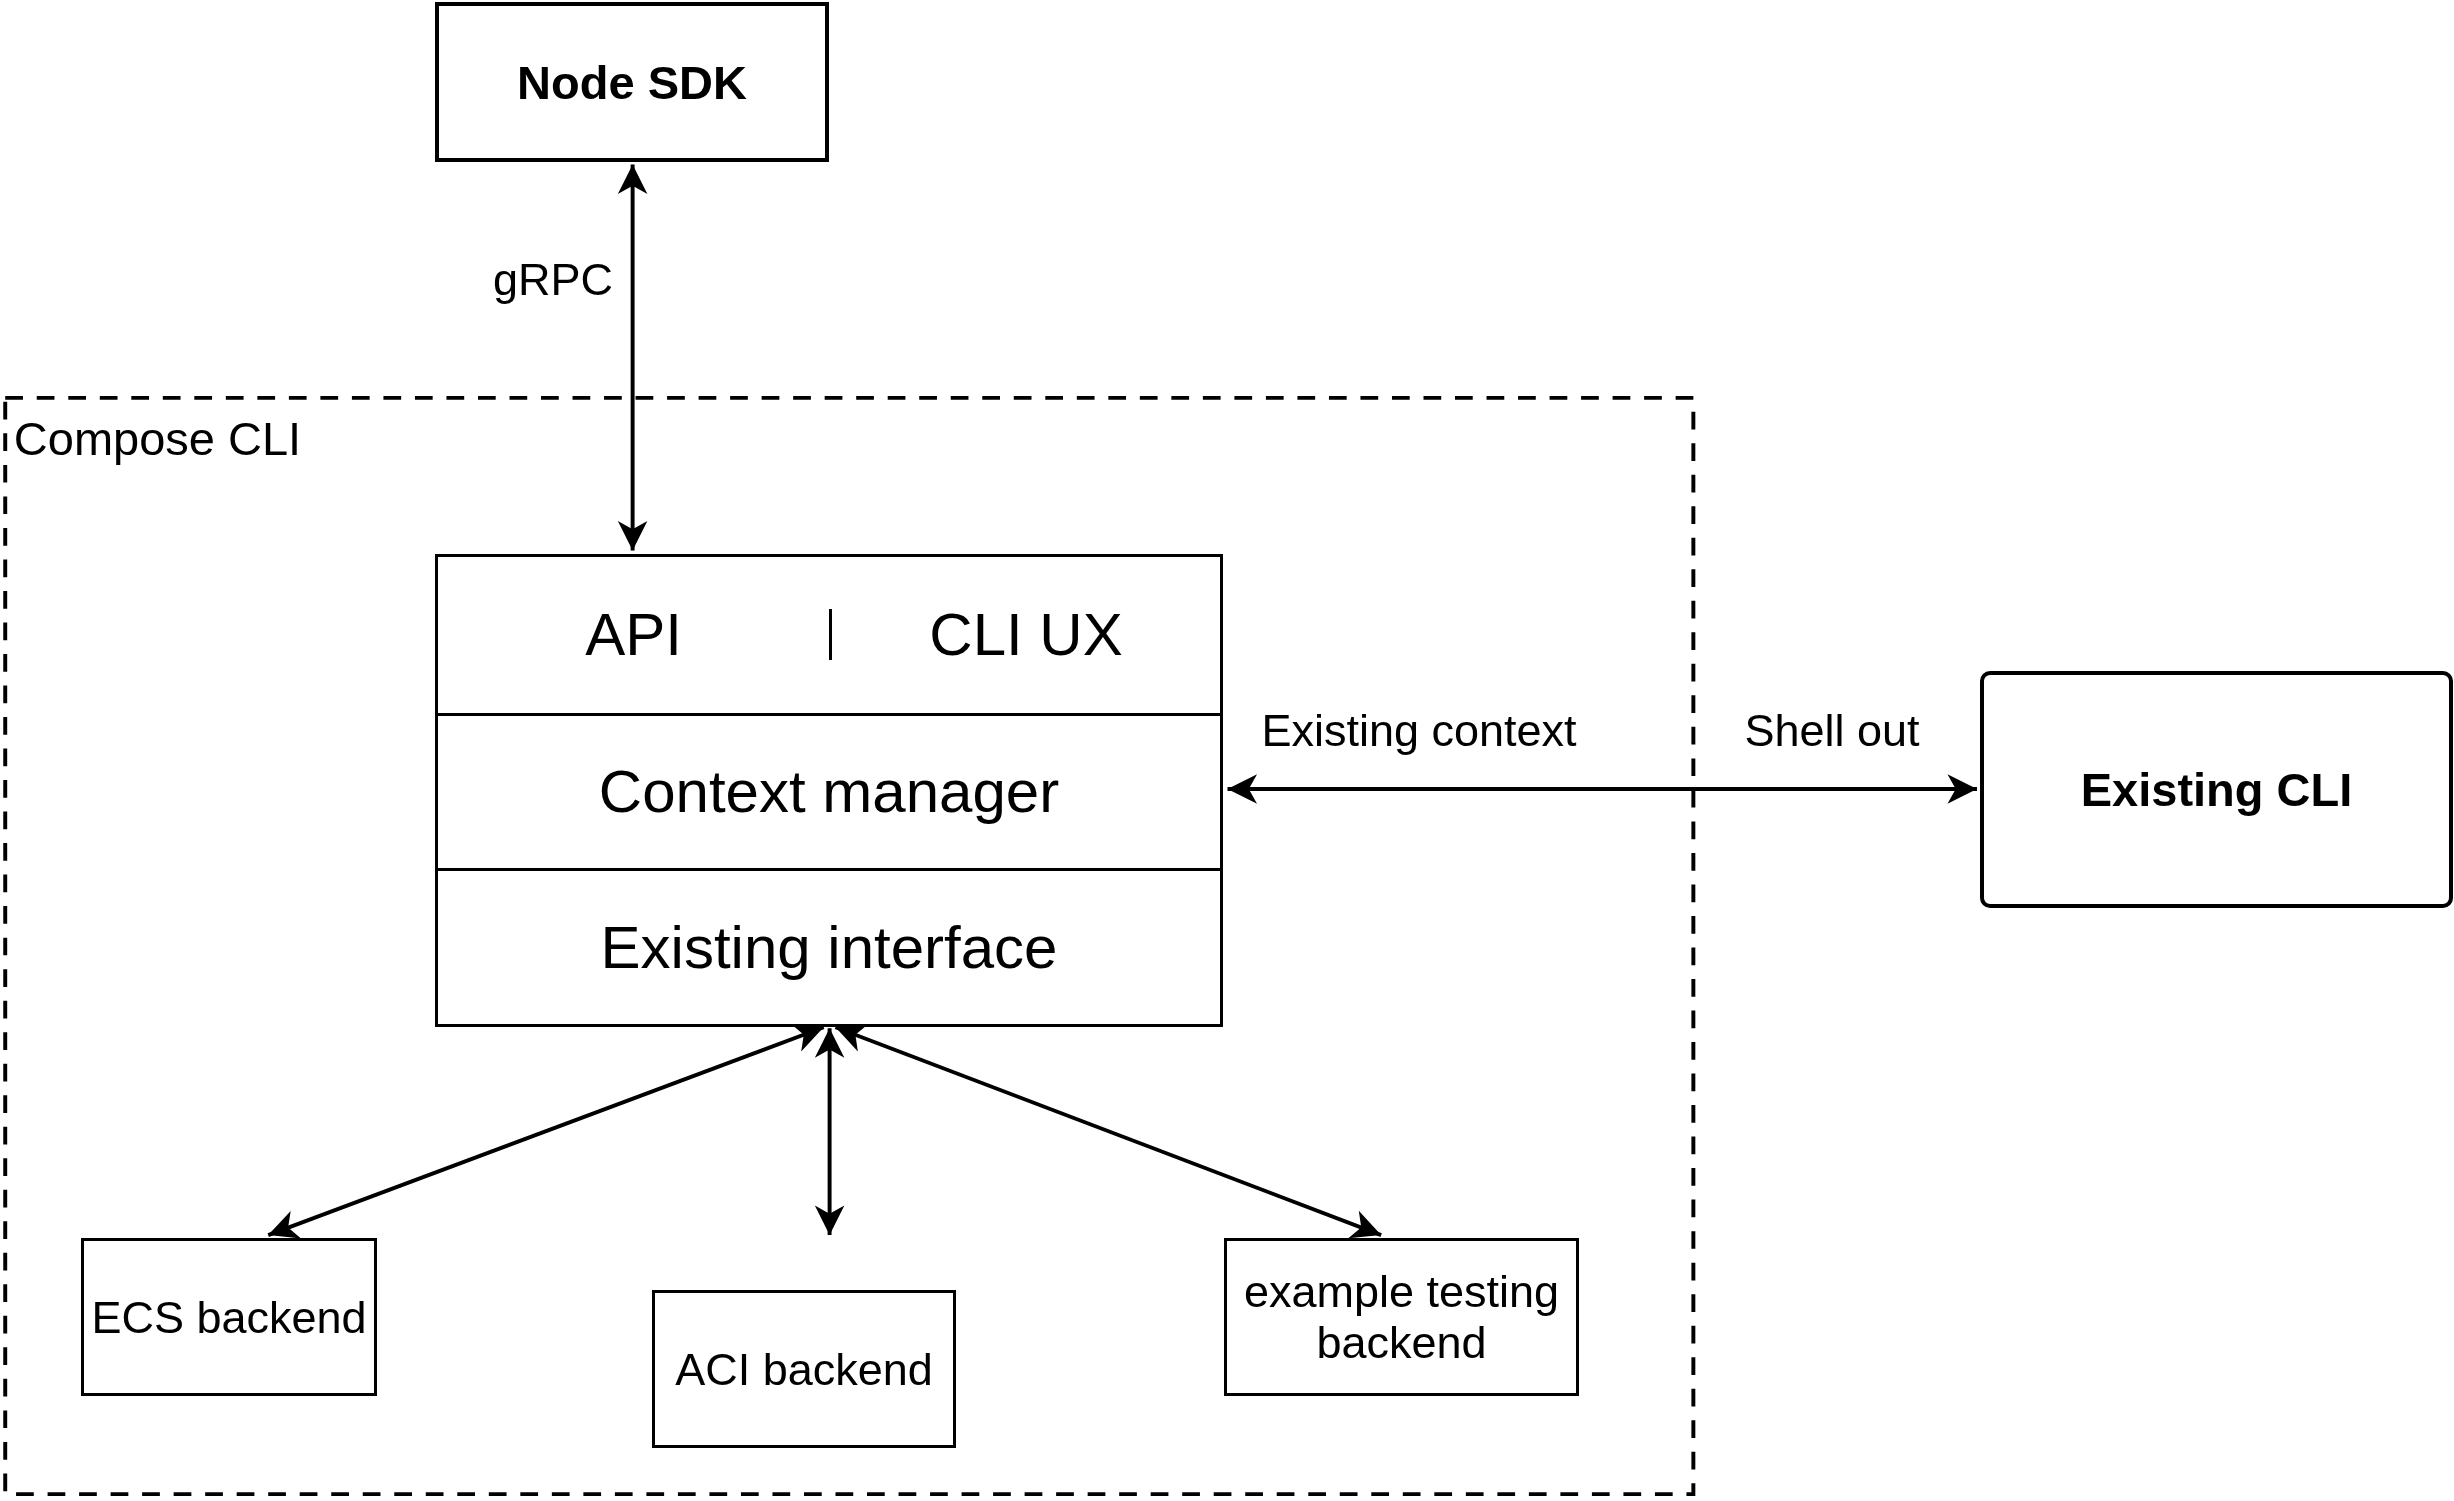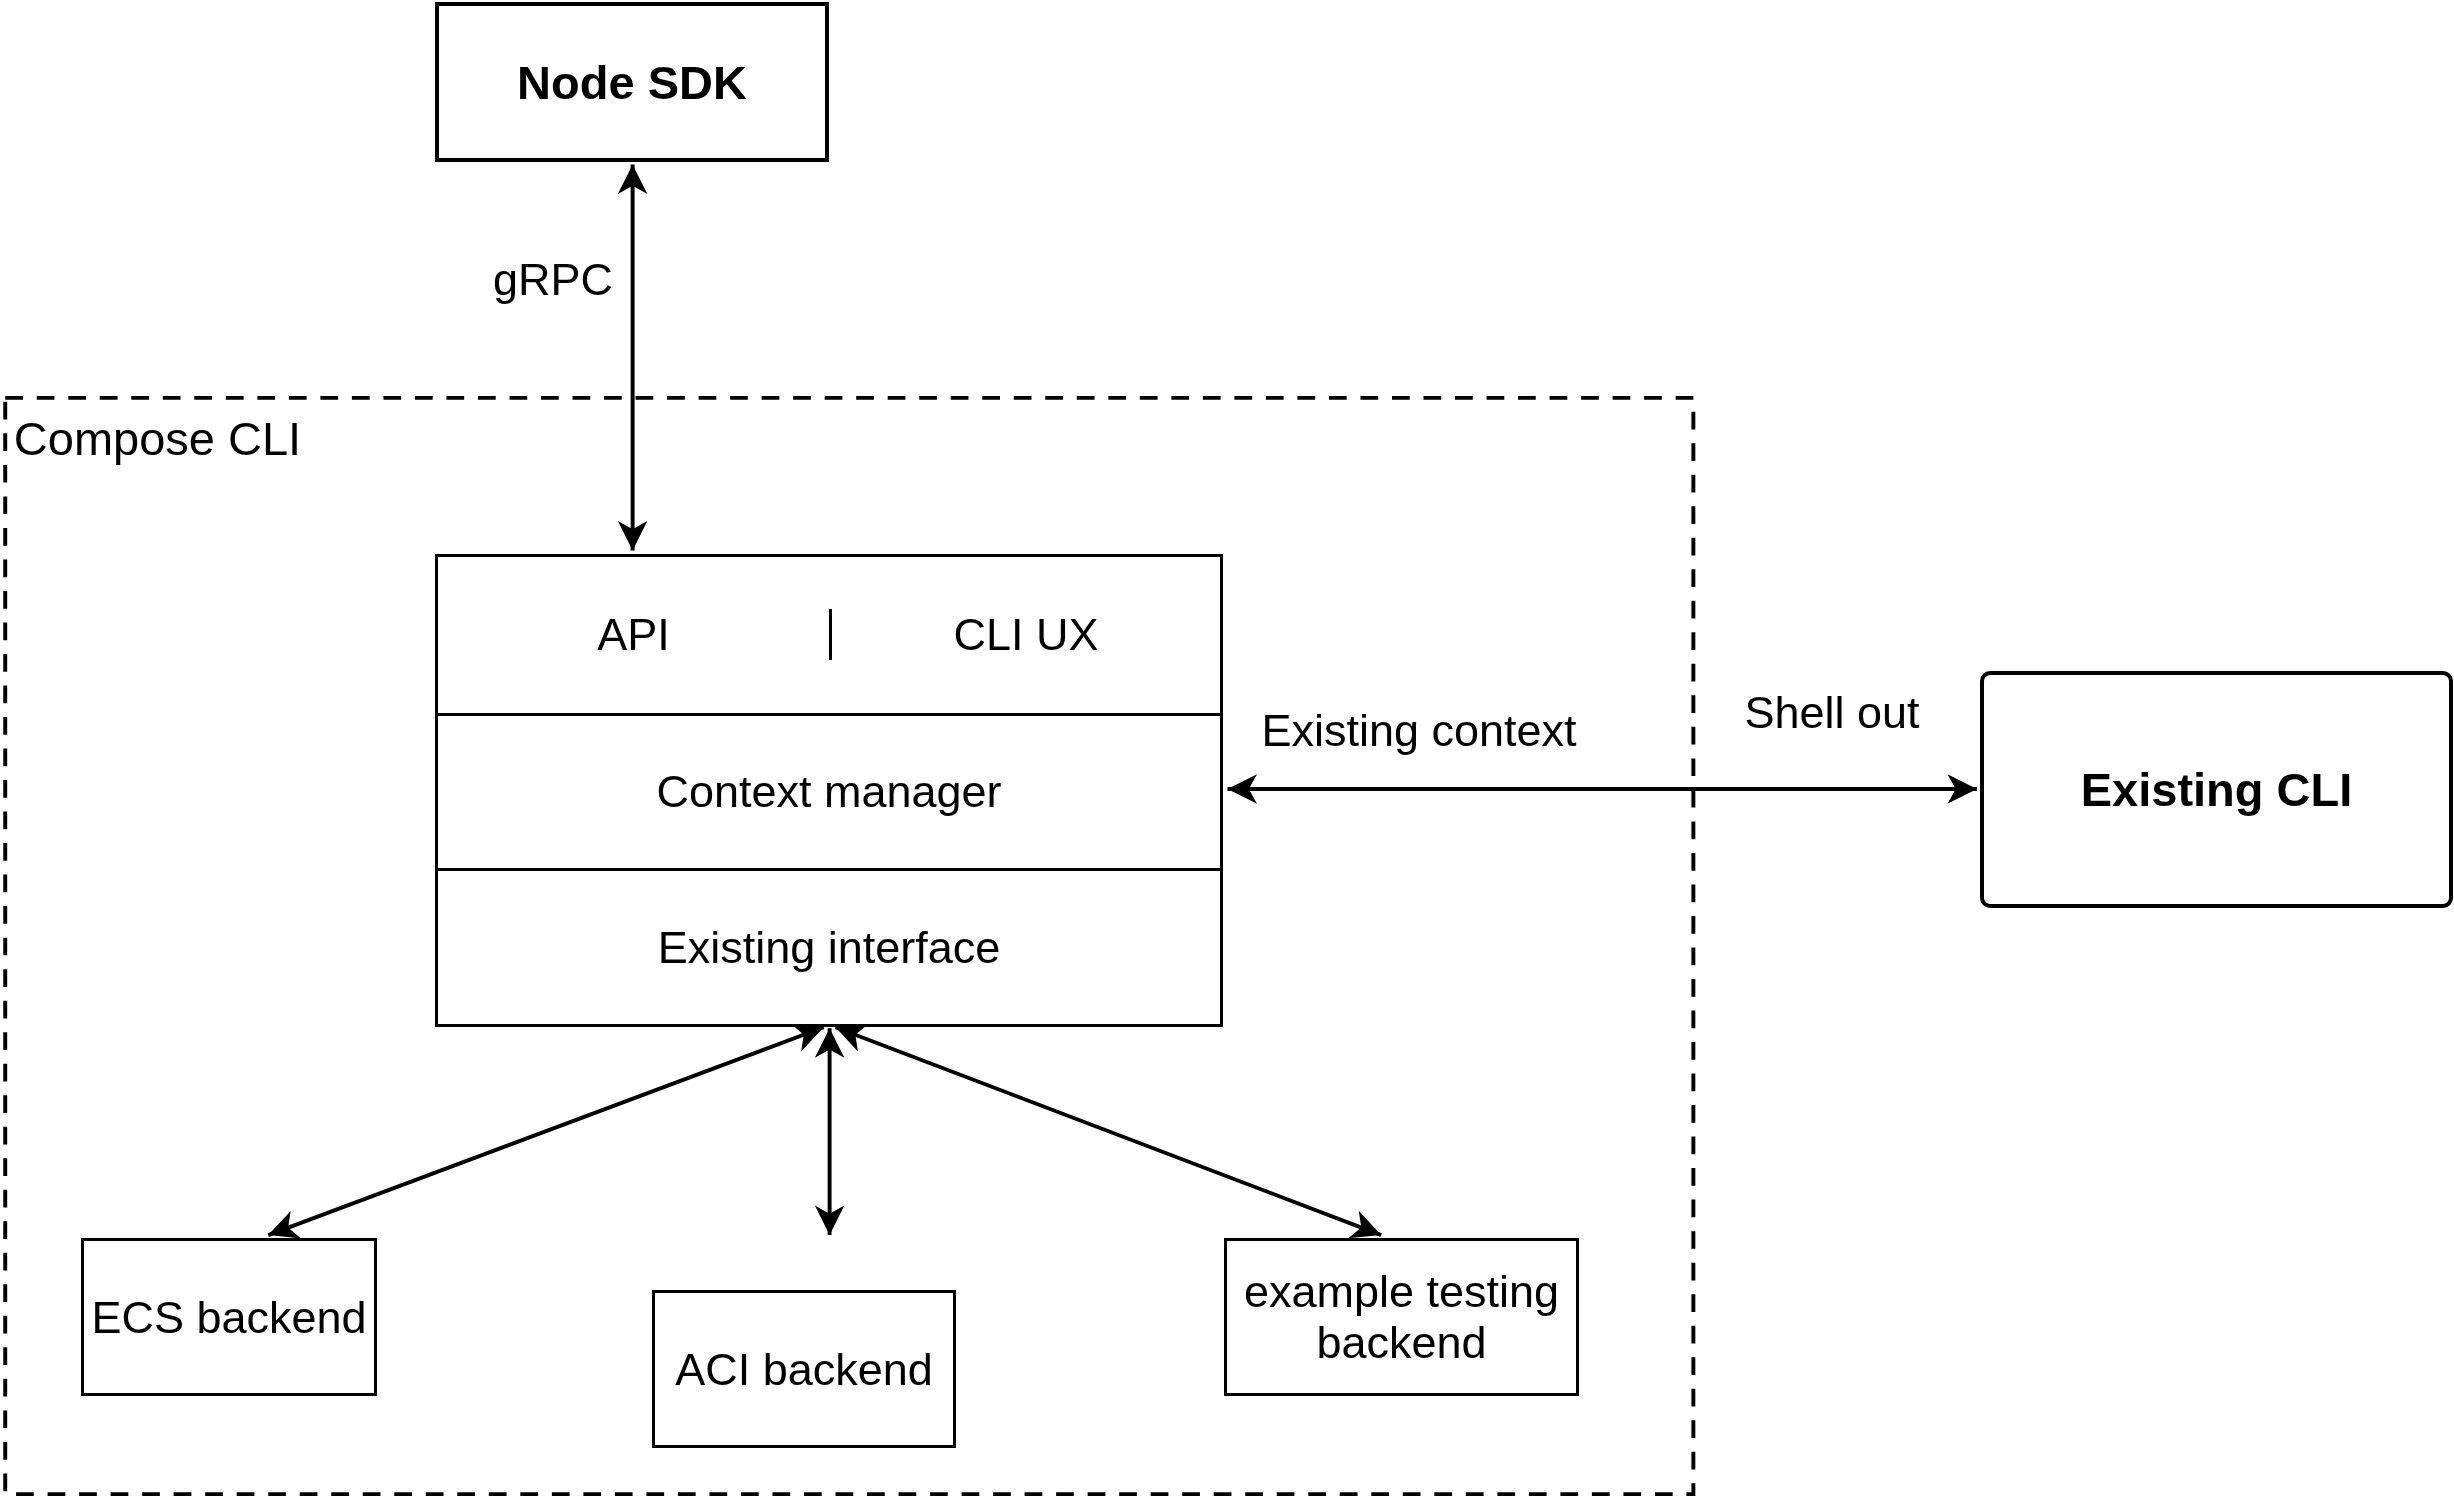--- a/index.html
+++ b/index.html
@@ -27,33 +27,33 @@
   .aci-backend{left:652px;top:1290px;width:304px;height:158px;}
   .example-backend{left:1224px;top:1238px;width:355px;height:158px;}
   .example-backend .lbl{display:block;width:340px;}
   .stack{
     position:absolute;left:435px;top:554px;width:788px;height:473px;
     box-sizing:border-box;border:3.9px solid #000000;background:#ffffff;
     display:grid;grid-template-rows:1fr 1fr 1fr;
   }
   .stack .row{
     display:flex;align-items:center;justify-content:center;
-    font-size:45px;line-height:51px;text-align:center;
+    font-size:60px;line-height:51px;text-align:center;
   }
   .stack .row + .row{border-top:3.9px solid #000000;}
   .stack .row.split{display:grid;grid-template-columns:1fr 1fr;}
   .stack .cell{display:flex;align-items:center;justify-content:center;}
   .stack .cell + .cell{border-left:3.9px solid #000000;}
   .edge-label{
     position:absolute;font-size:45px;line-height:49px;white-space:nowrap;
   }
   .compose-cli-label{left:13.8px;top:413px;font-weight:normal;font-size:47px;line-height:51px;}
   .grpc-label{left:436px;top:255px;width:177px;text-align:right;}
   .existing-context-label{left:1419px;top:706px;transform:translateX(-50%);}
-  .shell-out-label{left:1832px;top:688px;transform:translateX(-50%);}
+  .shell-out-label{left:1832px;top:706px;transform:translateX(-50%);}
 </style>
 </head>
 <body>
 
 <div class="canvas">
 
   <svg class="overlay" viewBox="0 0 2492 1524">
     <defs>
       <marker id="ah-end" viewBox="0 0 12 12" refX="11" refY="6" markerWidth="9" markerHeight="9" orient="auto">
         <path d="M 1 1 L 11 6 L 1 11 L 3.8 6 Z" fill="#000000"></path>

